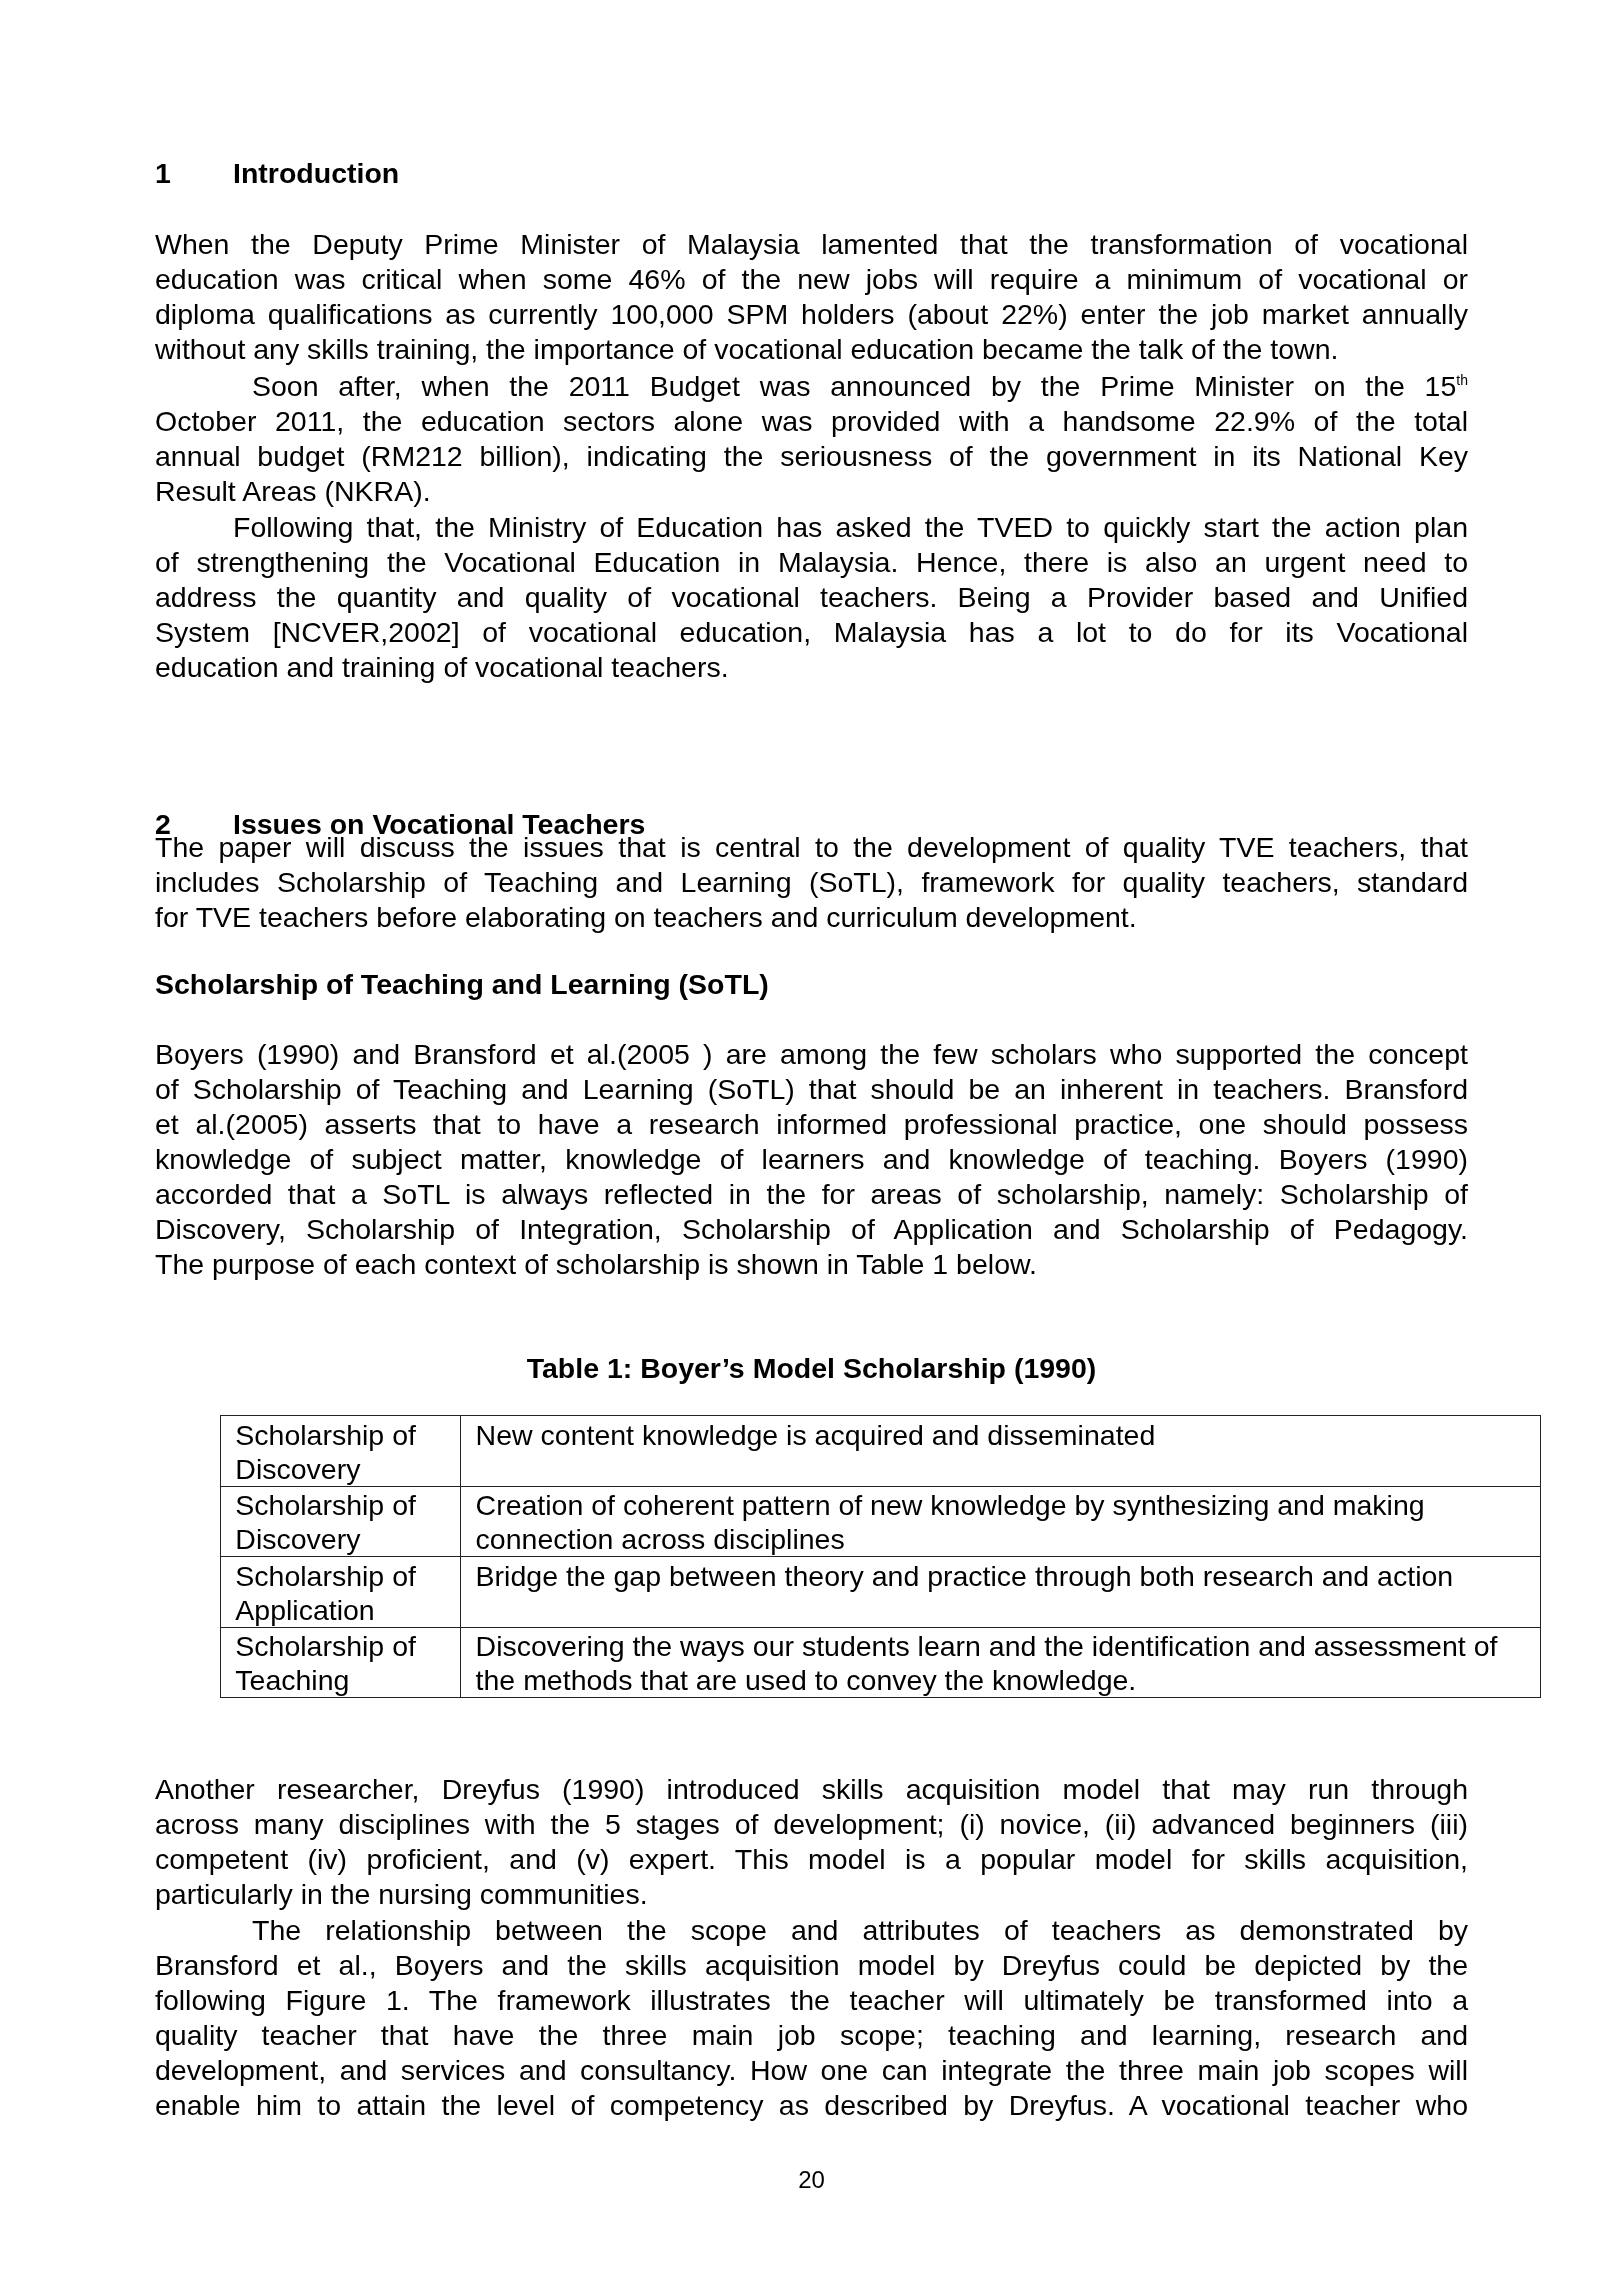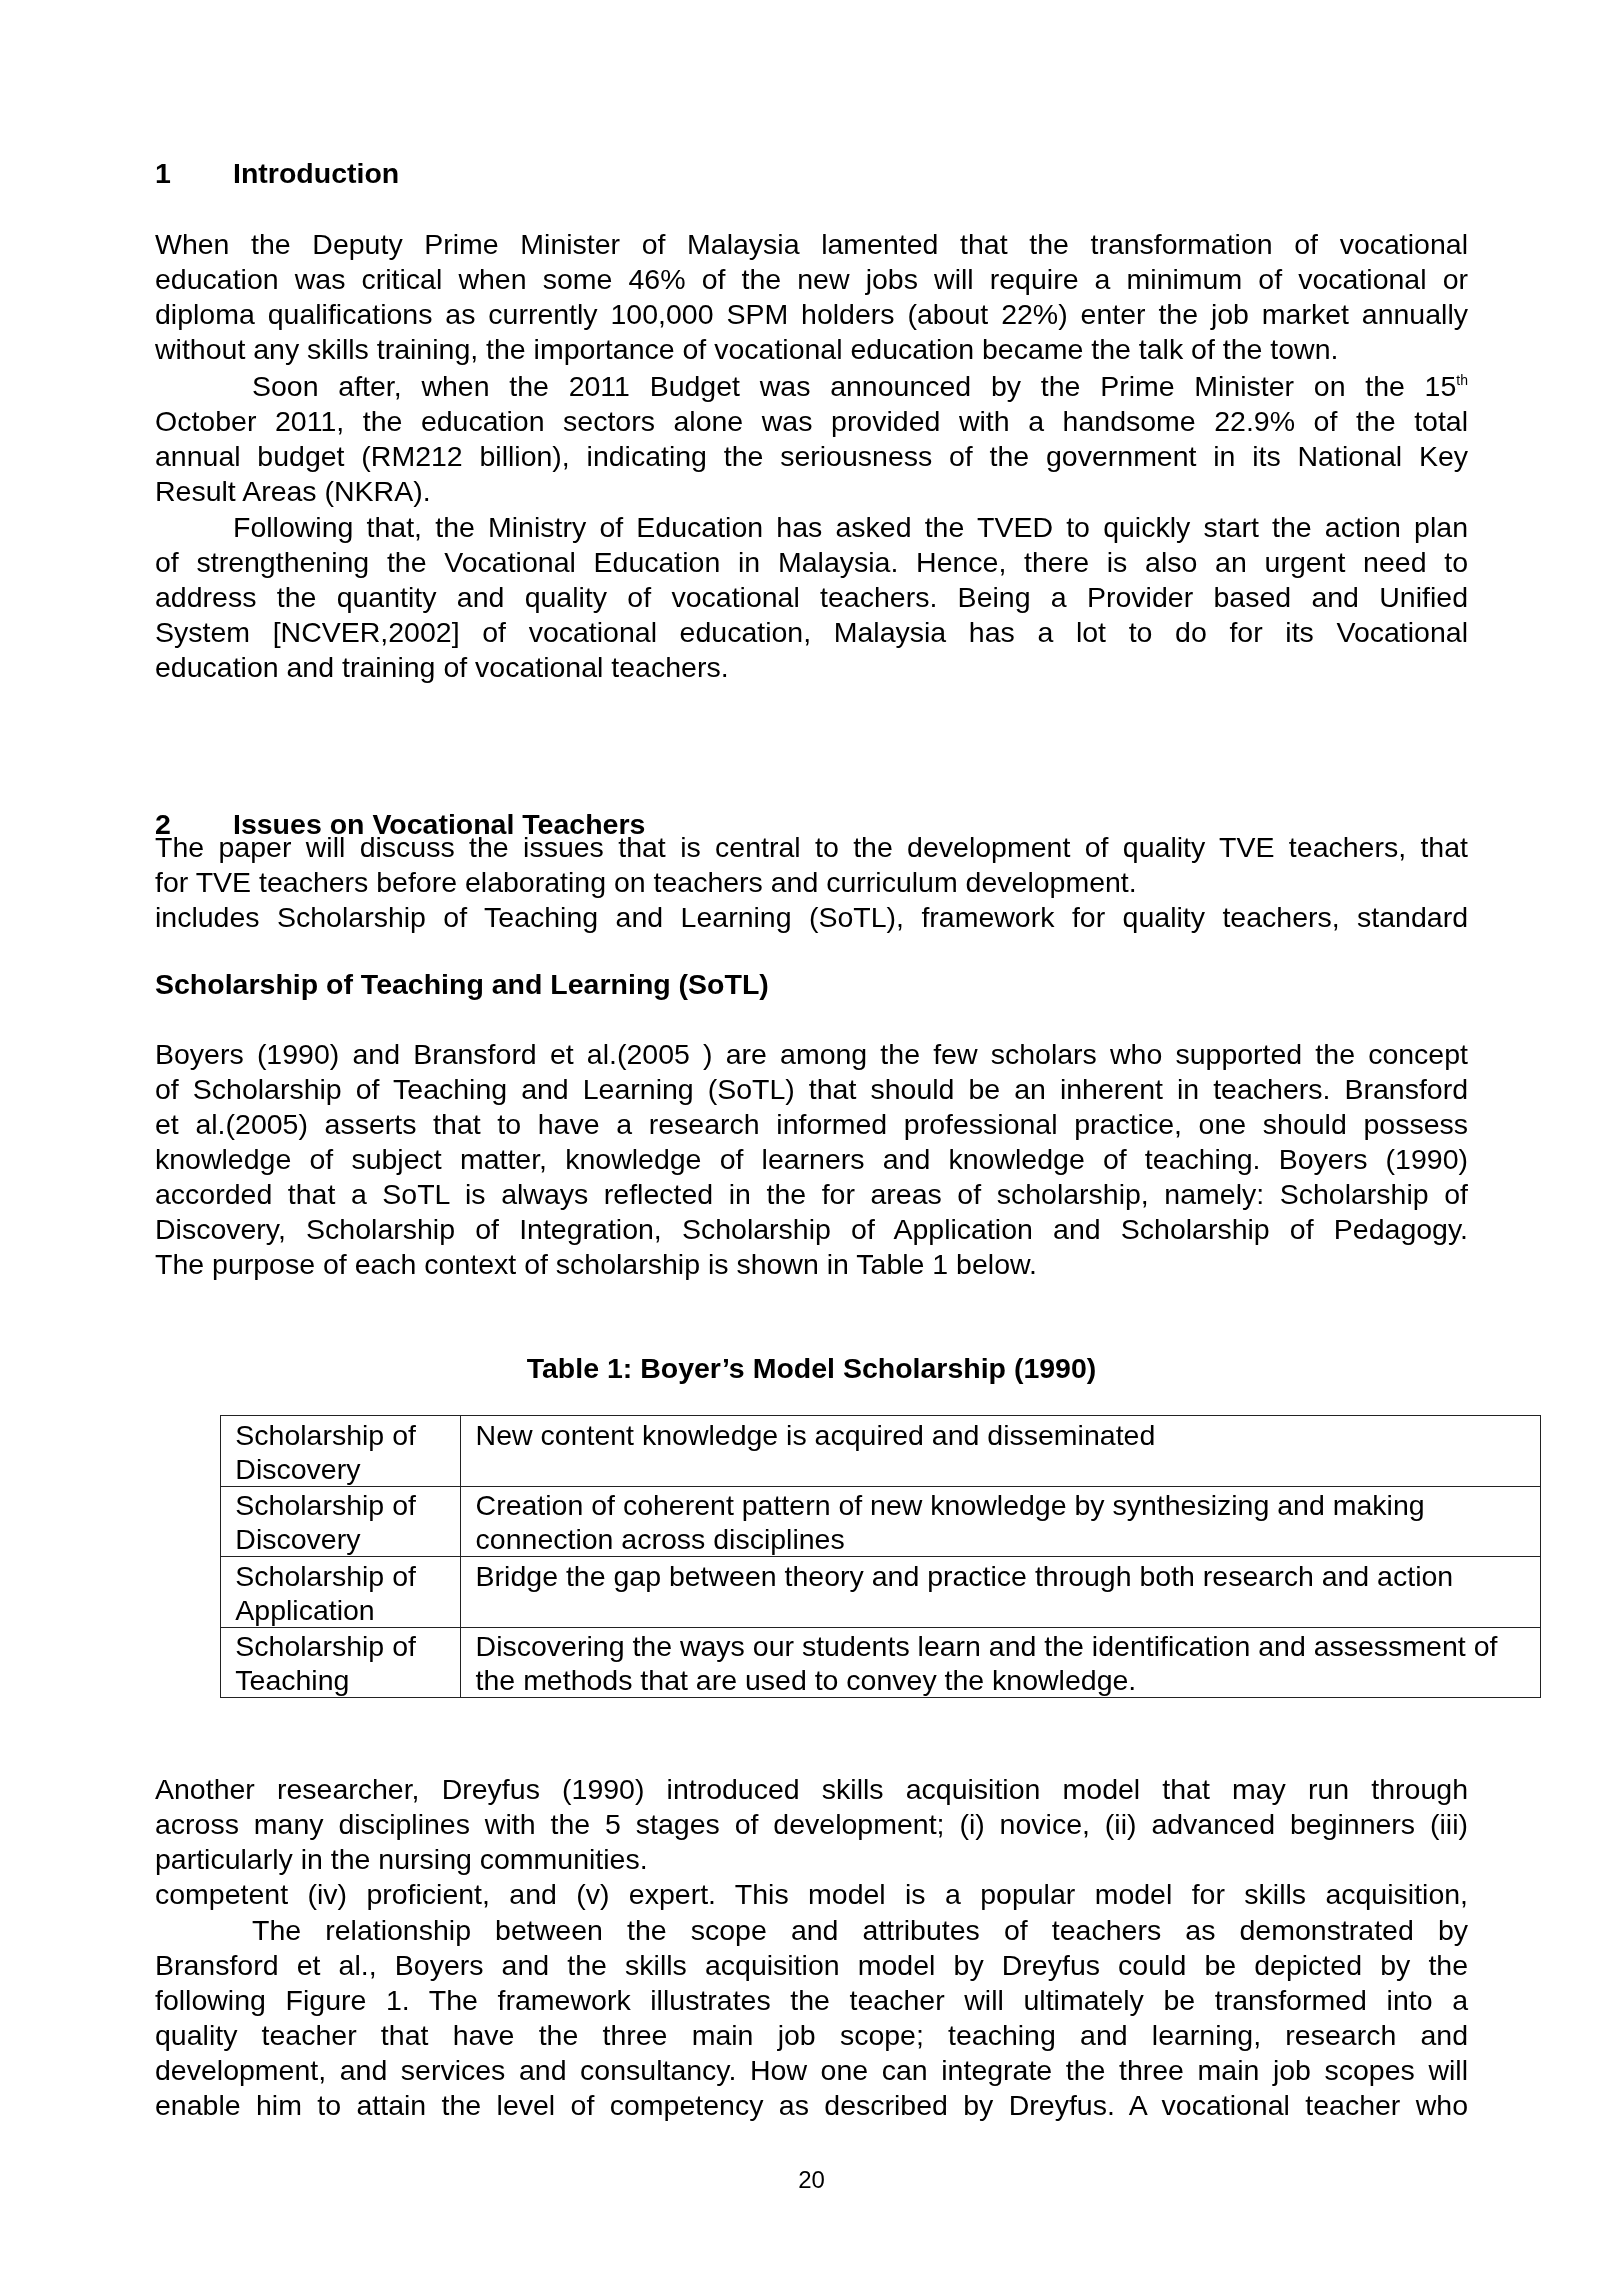--- a/index.html
+++ b/index.html
@@ -51,22 +51,22 @@
     <span class="line">System [NCVER,2002] of vocational education, Malaysia has a lot to do for its Vocational</span>
     <span class="line last">education and training of vocational teachers.</span>
   </div>
 
   <div class="heading" style="top:759px;margin-top:48px;">
     <span class="num">2</span><span>Issues on Vocational Teachers</span>
   </div>
 
   <div class="para" style="top:830px;">
     <span class="line">The paper will discuss the issues that is central to the development of quality TVE teachers, that</span>
+    <span class="line">includes Scholarship of Teaching and Learning (SoTL), framework for quality teachers, standard</span>
     <span class="line last">for TVE teachers before elaborating on teachers and curriculum development.</span>
-    <span class="line">includes Scholarship of Teaching and Learning (SoTL), framework for quality teachers, standard</span>
   </div>
 
   <div class="subheading" style="top:967px;">Scholarship of Teaching and Learning (SoTL)</div>
 
   <div class="para" style="top:1037px;">
     <span class="line">Boyers (1990) and Bransford et al.(2005 ) are among the few scholars who supported the concept</span>
     <span class="line">of Scholarship of Teaching and Learning (SoTL) that should be an inherent in teachers. Bransford</span>
     <span class="line">et al.(2005) asserts that to have a research informed professional practice, one should possess</span>
     <span class="line">knowledge of subject matter, knowledge of learners and knowledge of teaching. Boyers (1990)</span>
     <span class="line">accorded that a SoTL is always reflected in the for areas of scholarship, namely: Scholarship of</span>
@@ -93,22 +93,22 @@
       <tr>
         <td class="c1">Scholarship of Teaching</td>
         <td>Discovering the ways our students learn and the identification and assessment of the methods that are used to convey the knowledge.</td>
       </tr>
     </tbody>
   </table>
 
   <div class="para" style="top:1772px;">
     <span class="line">Another researcher, Dreyfus (1990) introduced skills acquisition model that may run through</span>
     <span class="line">across many disciplines with the 5 stages of development; (i) novice, (ii) advanced beginners (iii)</span>
+    <span class="line">competent (iv) proficient, and (v) expert. This model is a popular model for skills acquisition,</span>
     <span class="line last">particularly in the nursing communities.</span>
-    <span class="line">competent (iv) proficient, and (v) expert. This model is a popular model for skills acquisition,</span>
   </div>
 
   <div class="para" style="top:1913px;">
     <span class="line indent-big">The relationship between the scope and attributes of teachers as demonstrated by</span>
     <span class="line">Bransford et al., Boyers and the skills acquisition model by Dreyfus could be depicted by the</span>
     <span class="line">following Figure 1. The framework illustrates the teacher will ultimately be transformed into a</span>
     <span class="line">quality teacher that have the three main job scope; teaching and learning, research and</span>
     <span class="line">development, and services and consultancy. How one can integrate the three main job scopes will</span>
     <span class="line">enable him to attain the level of competency as described by Dreyfus. A vocational teacher who</span>
   </div>

